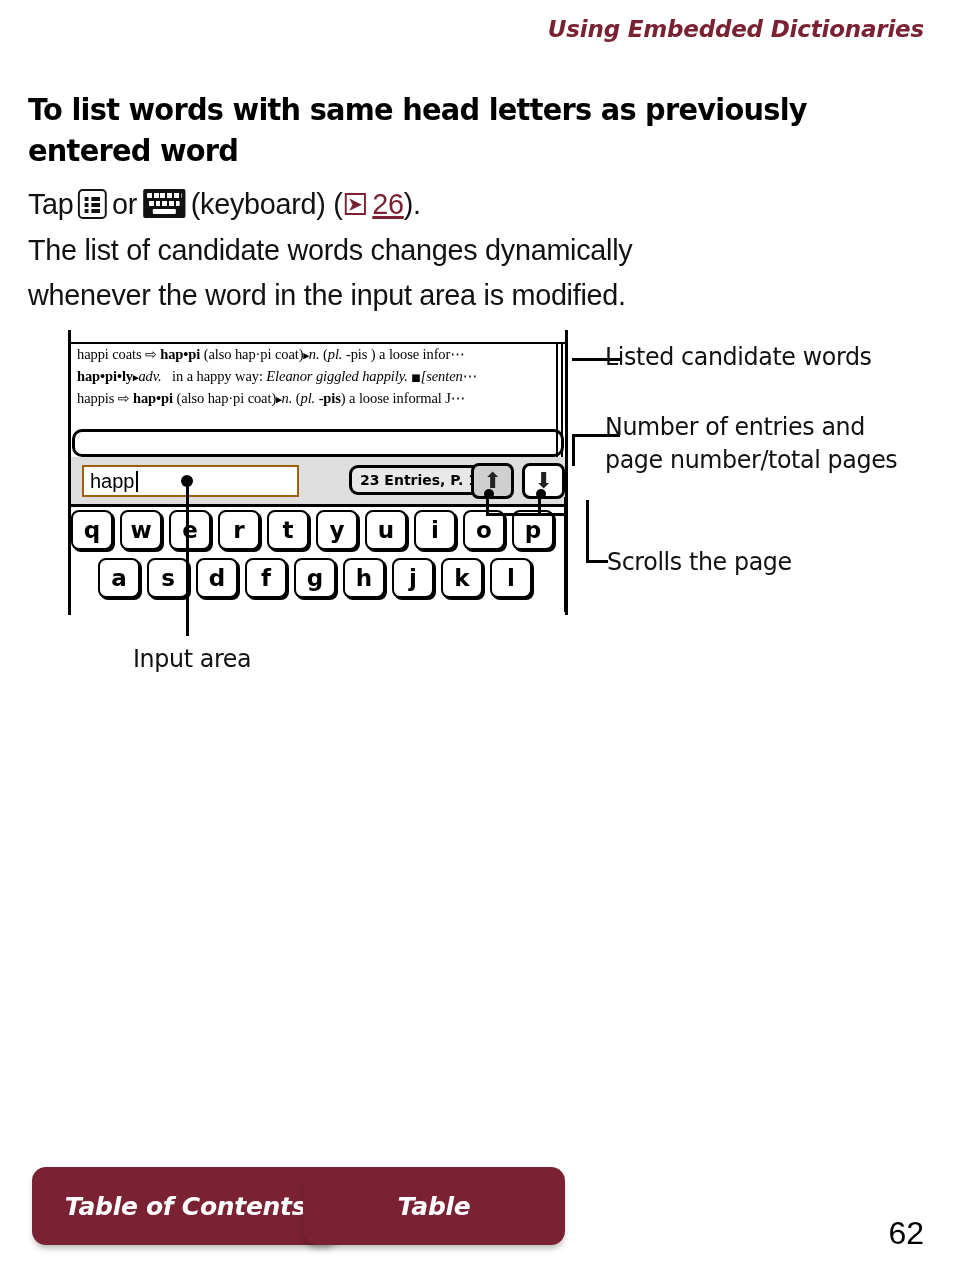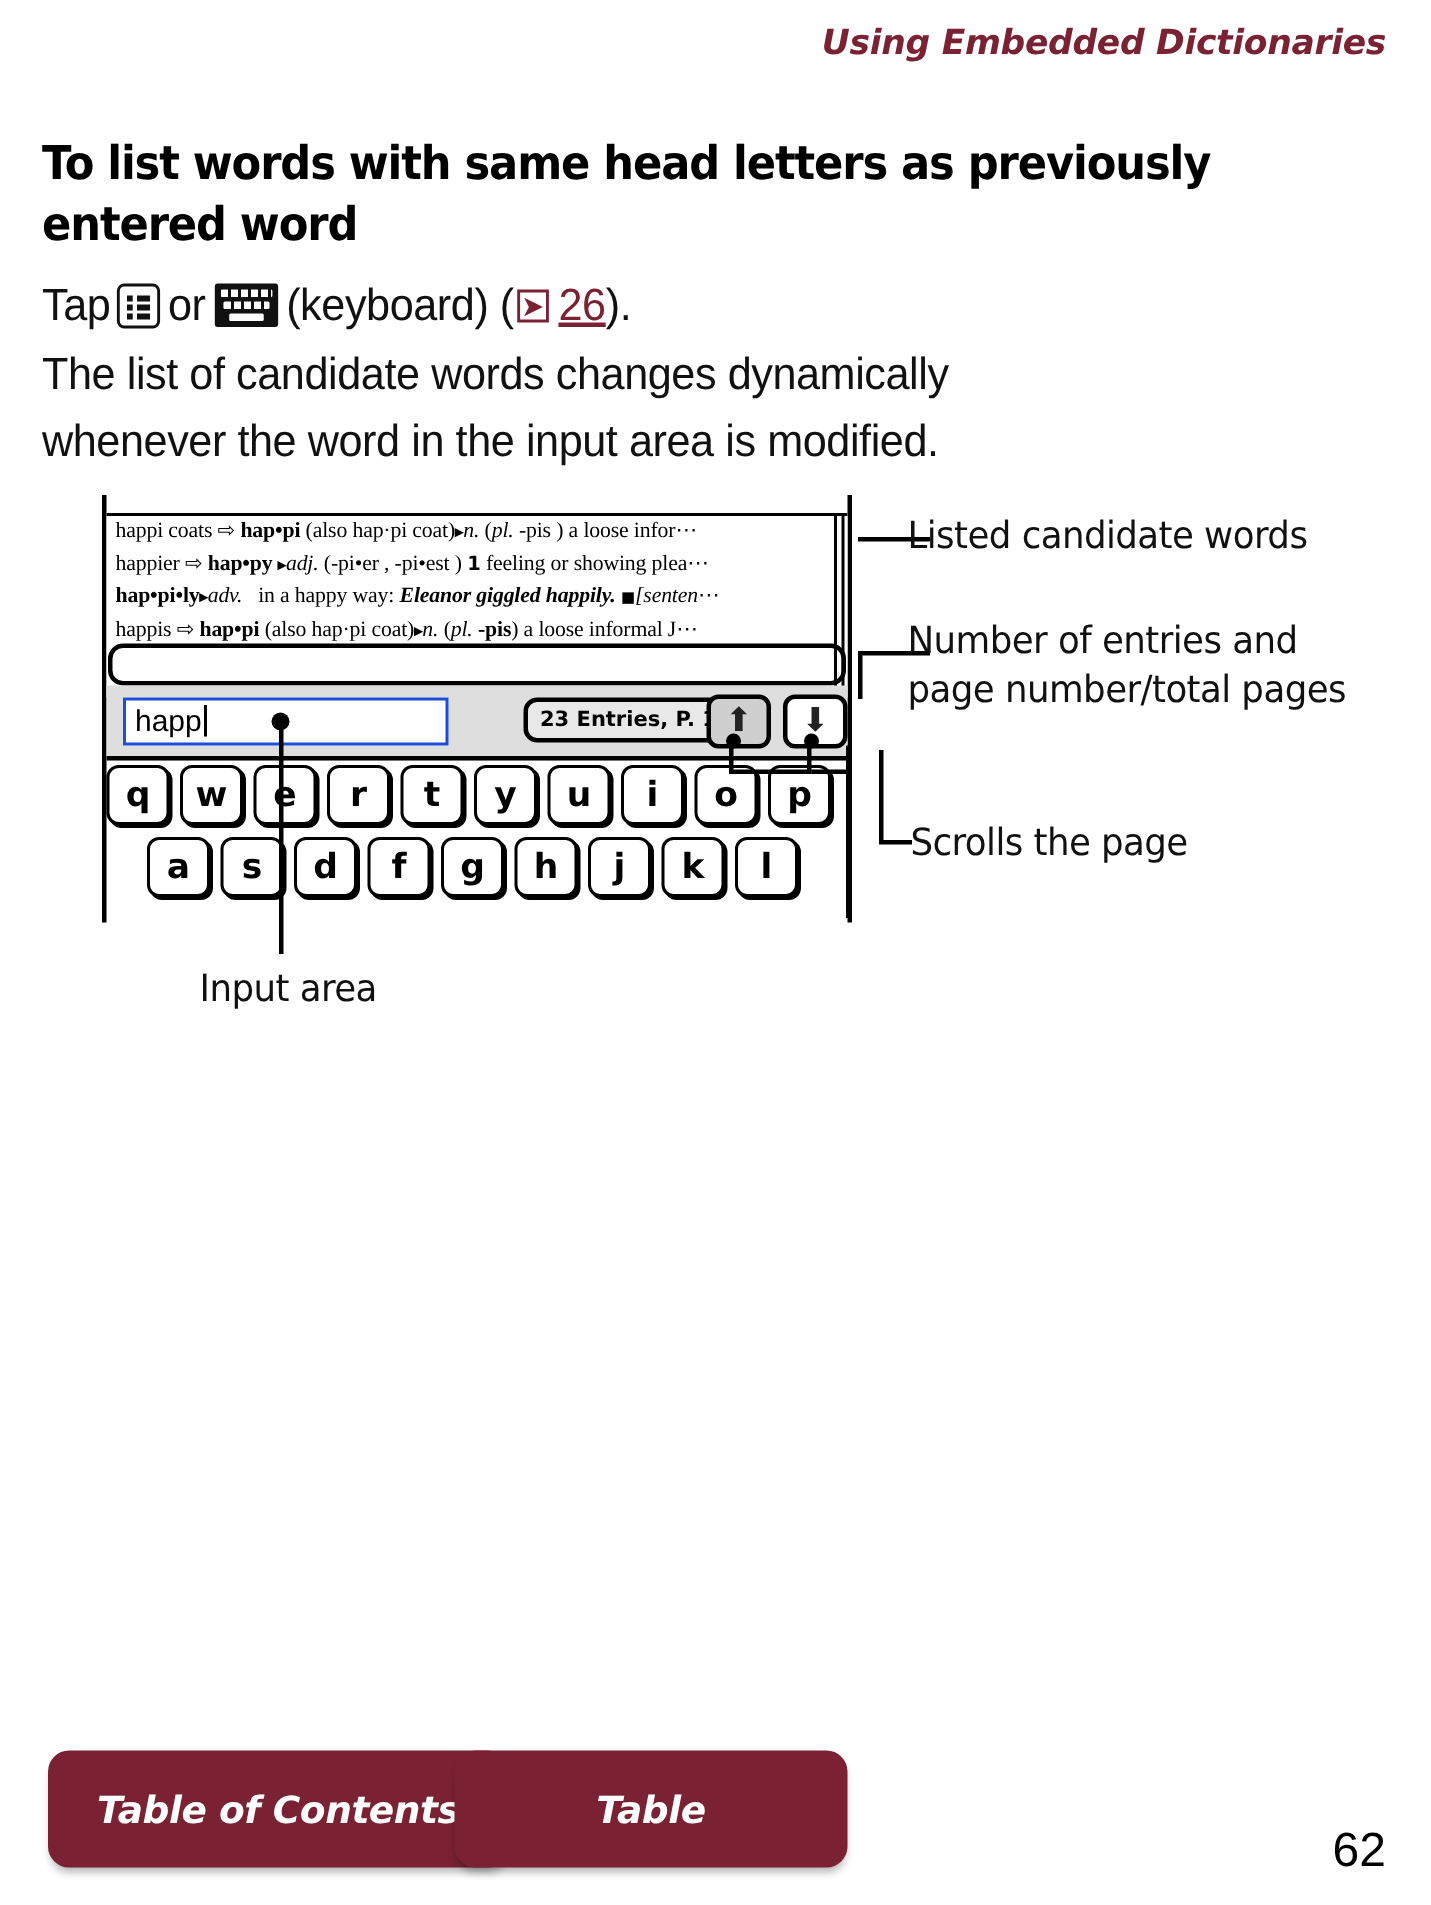--- a/index.html
+++ b/index.html
@@ -148,21 +148,21 @@
     font-family: "Liberation Serif", serif;
     font-size: 14.5px;
     line-height: 20.5px;
     white-space: nowrap;
     color:#000;
     padding-left: 6px;
     letter-spacing: -0.1px;
   }
   .cand-line .bold { font-weight: bold; }
   .cand-line .ital { font-style: italic; }
-  .cand-line .bi { font-weight:bold; font-style:italic;text-align:center; }
+  .cand-line .bi { font-weight:normal; font-style:italic;text-align:center; }
   .cand-line .arrow { font-size: 14px; }
   .cand-line .tri { font-size: 11px; }
   .cand-line .num { font-weight:bold; font-family:"DejaVu Sans", sans-serif; font-size:13px;}
   .cand-line .sq { font-family:"DejaVu Sans", sans-serif; font-size:10px; }
 
   
   .cand-rules {
     position:absolute; right:0px; top:0px; width: 10px; height:125px;
   }
   .cand-rules b {
@@ -177,21 +177,21 @@
     left:3px; top:127px;
     width:494px; height: 50px;
     background:#dedede;
     border-bottom: 3px solid #000;
   }
   .text-input {
     position:absolute;
     left: 11px; top: 8px;
     width: 217px; height: 32px;
     background:#fff;
-    border: 2px solid #1d4ed8;
+    border: 2px solid #a16207;
     font-family: "Liberation Sans", sans-serif;
     font-size: 20px;
     line-height: 28px;
     padding-left: 6px;
     color:#000;
   }
   .caret {
     display:inline-block; width:2px; height:21px; background:#000;
     vertical-align:-4px; margin-left:1px;
   }
@@ -344,29 +344,20 @@
     <div class="cand-line">
       <span>happi coats</span>
       <span class="arrow">⇨</span>
       <span class="bold">hap•pi</span>
       <span>(also hap·pi coat)</span><span class="tri bold">▸</span><span class="ital">n.</span>
       <span>(</span><span class="ital">pl.</span>
       <span>-pis )</span>
       <span>a loose infor</span><span>⋯</span>
     </div>
 
-    <div class="cand-line">
-      <span>happier</span>
-      <span class="arrow">⇨</span>
-      <span class="bold">hap•py</span>
-      <span class="tri bold">▸</span><span class="ital">adj.</span>
-      <span>(</span><span>-pi•er , -pi•est )</span>
-      <span class="num">1</span>
-      <span>feeling or showing plea</span><span>⋯</span>
-    </div>
 
 
     <div class="cand-line">
       <span class="bold">hap•pi•ly</span><span class="tri bold">▸</span><span class="ital">adv.</span>
       &nbsp;&nbsp;<span>in a happy way:</span>
       <span class="bi">Eleanor giggled happily.</span>
       <span class="sq">■</span><span class="ital">[senten</span><span>⋯</span>
     </div>
 
 

